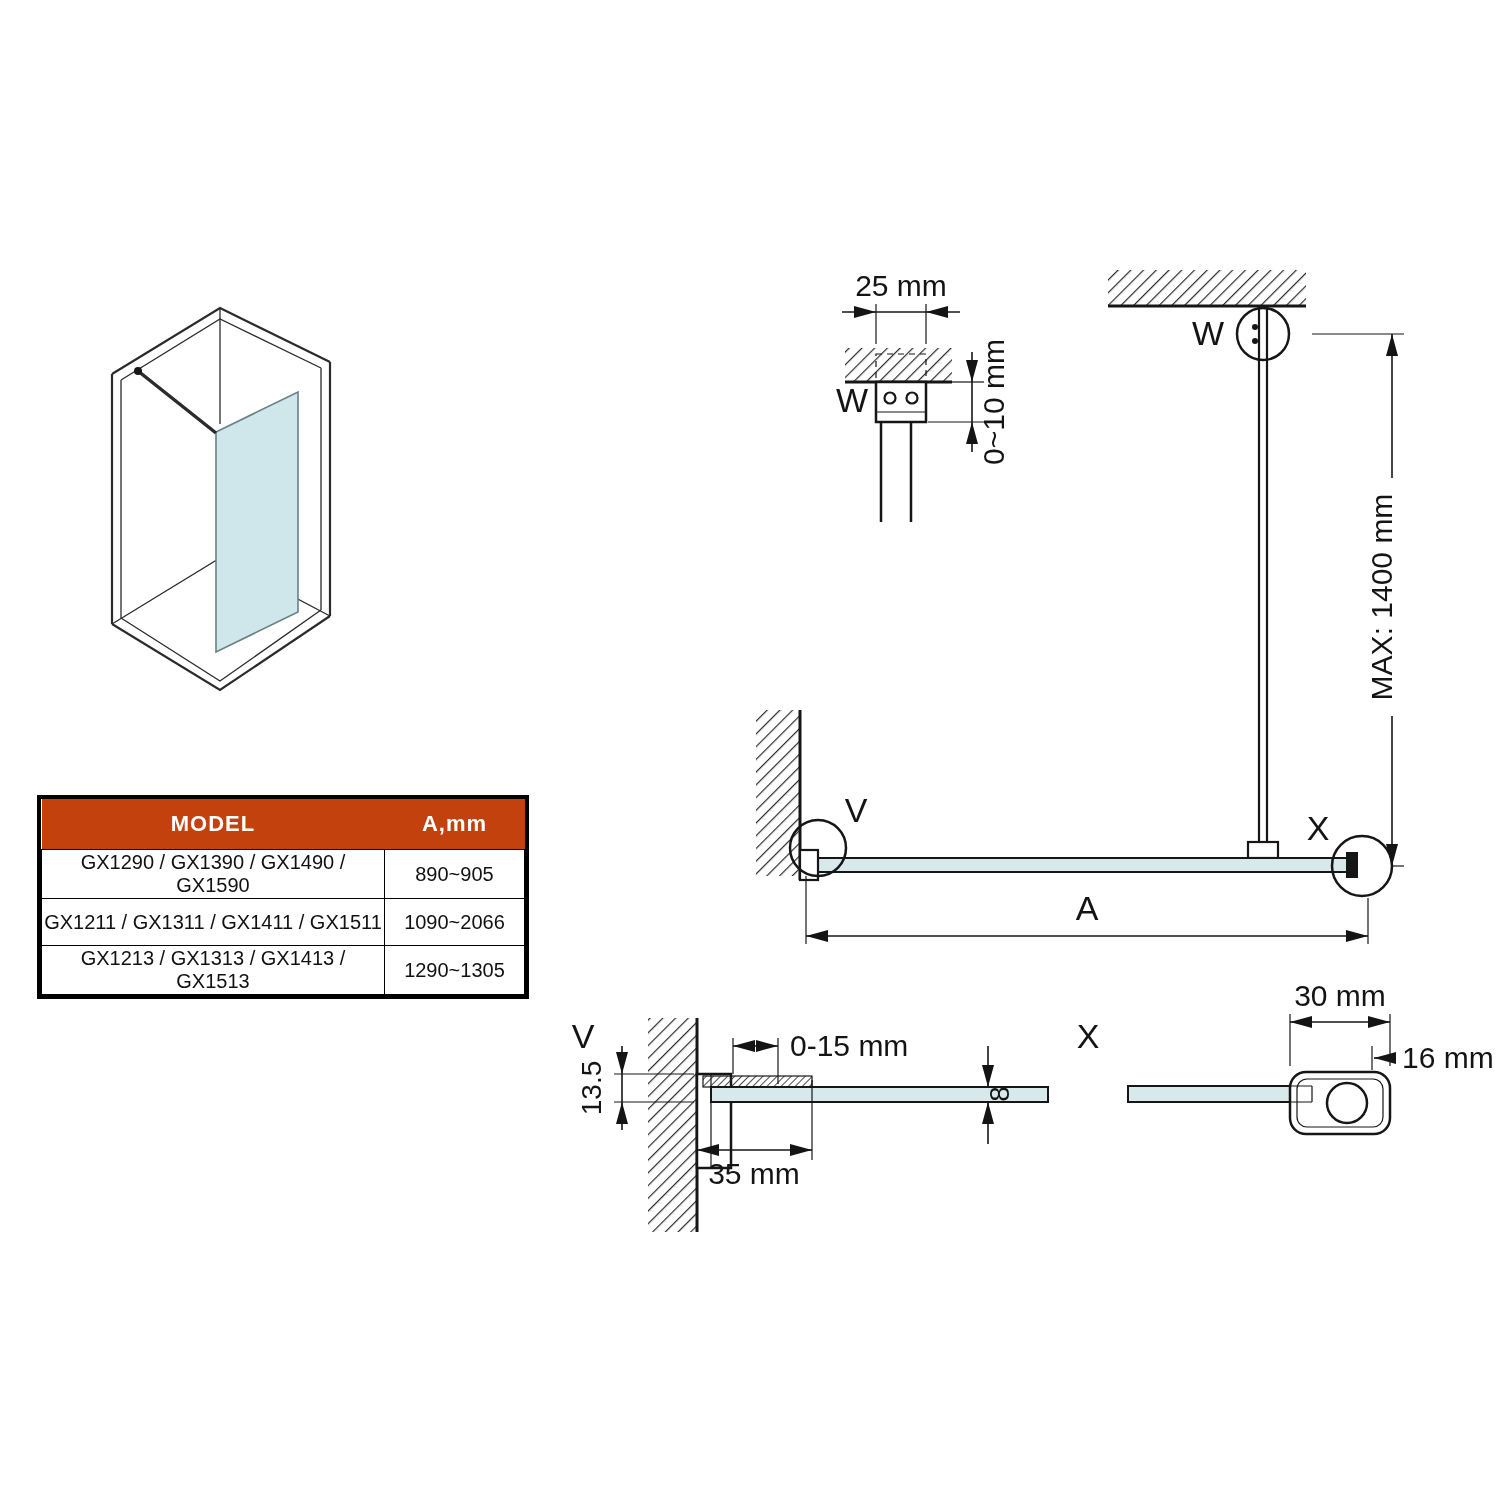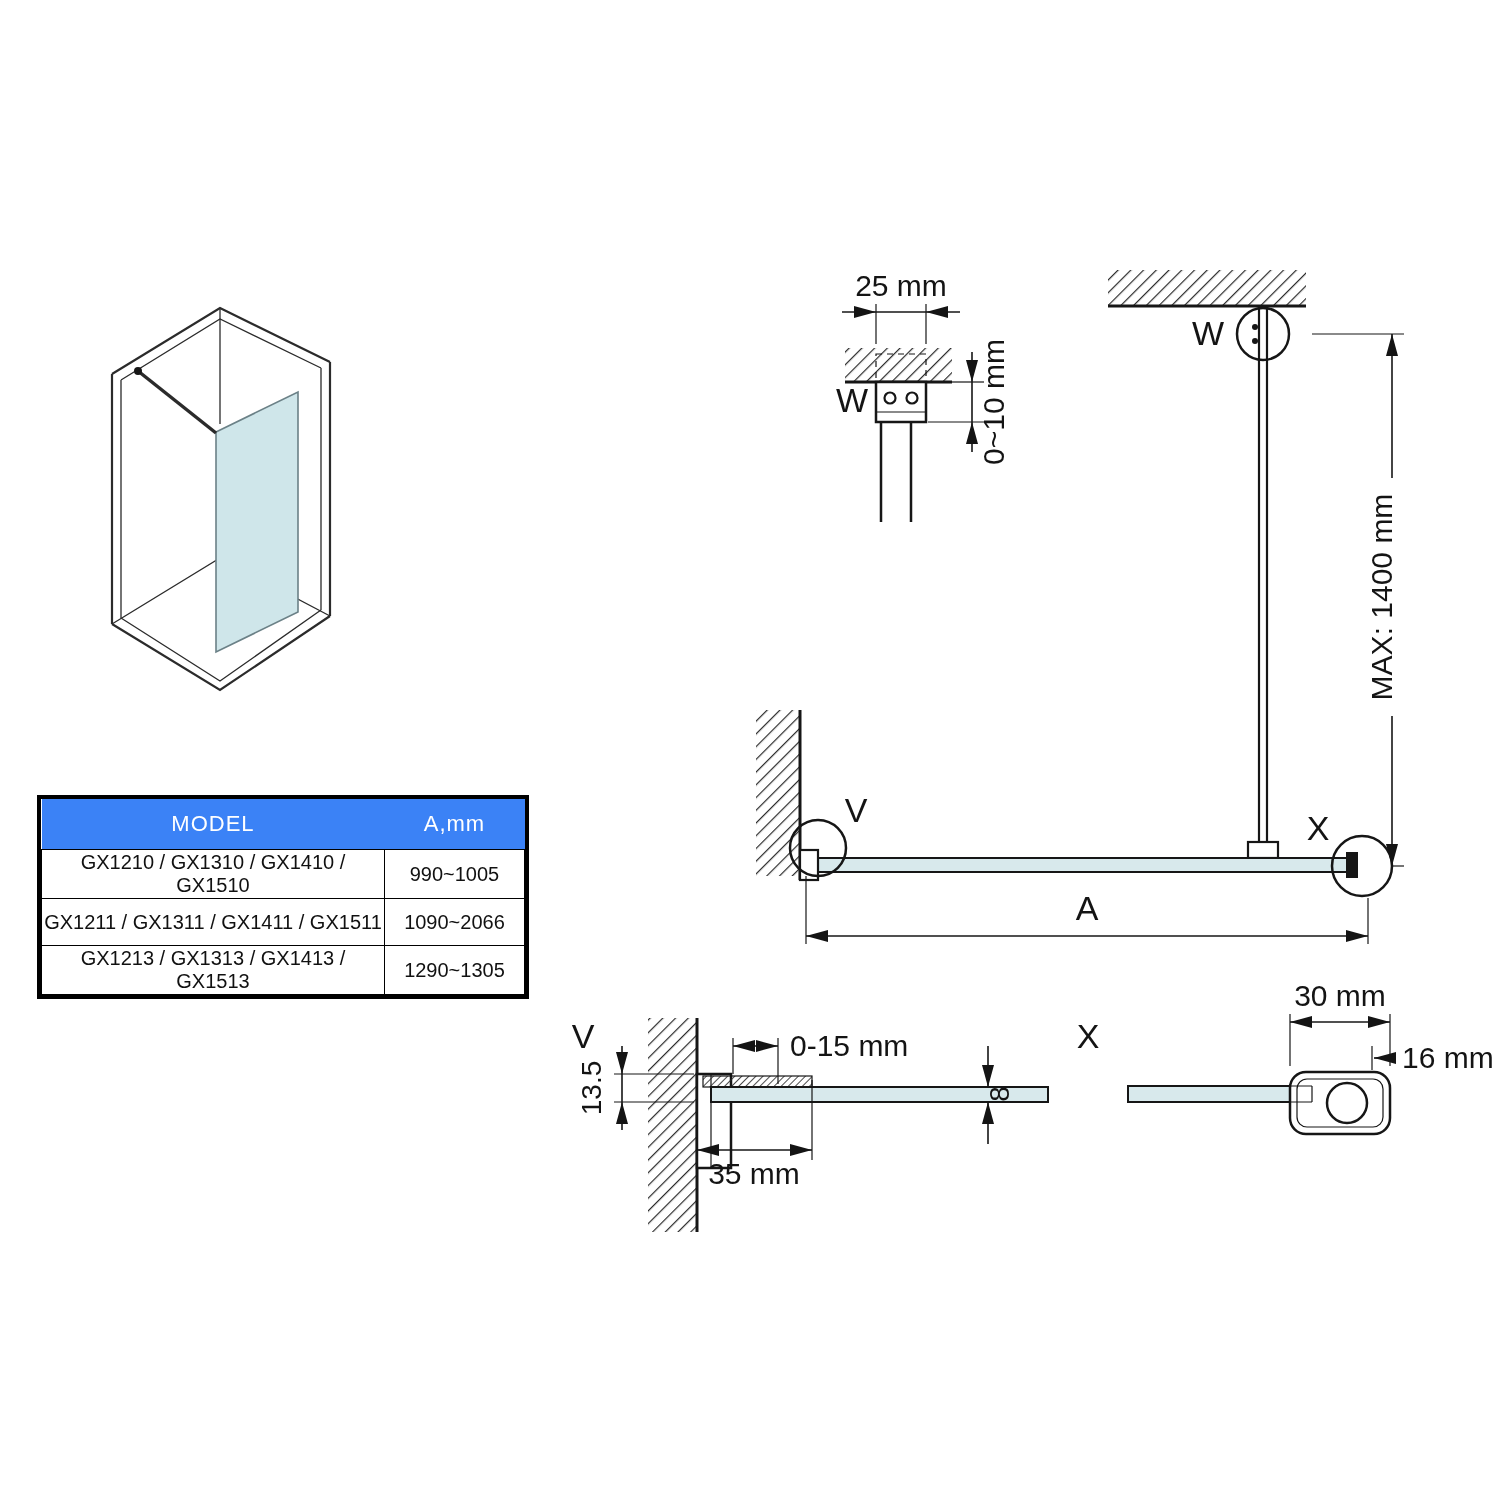--- a/index.html
+++ b/index.html
@@ -17,21 +17,21 @@
   .wht{fill:#ffffff;}
   .dark{fill:#161616;}
   .glass{fill:#d8e9ec;stroke:#161616;stroke-width:2;}
   .iso{stroke:#2b2b2b;fill:none;}
   text{fill:#141414;font-family:"Liberation Sans",sans-serif;}
   .t28{font-size:28px;} .t30{font-size:30px;} .t34{font-size:34px;}
 
   
   .table-wrap{position:absolute;left:37px;top:795px;width:484px;border:4px solid #000;background:#fff;}
   .table-wrap table{width:100%;border-collapse:collapse;}
-  .table-wrap th{background:#3b82f6;color:#fff;font-weight:400;font-size:22px;height:48px;letter-spacing:1px;}
+  .table-wrap th{background:#c2410c;color:#fff;font-weight:700;font-size:22px;height:48px;letter-spacing:1px;}
   .table-wrap th:first-child{width:71%;}
   .table-wrap td{border:1px solid #000;font-size:20px;color:#111;text-align:center;height:44px;}
 </style>
 </head>
 <body>
 
 <div class="canvas">
 
 <svg class="drawing" viewBox="0 0 1500 1500">
   <defs>
@@ -194,22 +194,22 @@
   <div class="table-wrap">
     <table>
       <thead>
         <tr>
           <th>MODEL</th>
           <th>A,mm</th>
         </tr>
       </thead>
       <tbody>
         <tr>
-          <td>GX1210 / GX1310 / GX1410 / GX1510</td>
-          <td>990~1005</td>
+          <td>GX1290 / GX1390 / GX1490 / GX1590</td>
+          <td>890~905</td>
         </tr>
         <tr>
           <td>GX1211 / GX1311 / GX1411 / GX1511</td>
           <td>1090~2066</td>
         </tr>
         <tr>
           <td>GX1213 / GX1313 / GX1413 / GX1513</td>
           <td>1290~1305</td>
         </tr>
       </tbody>

